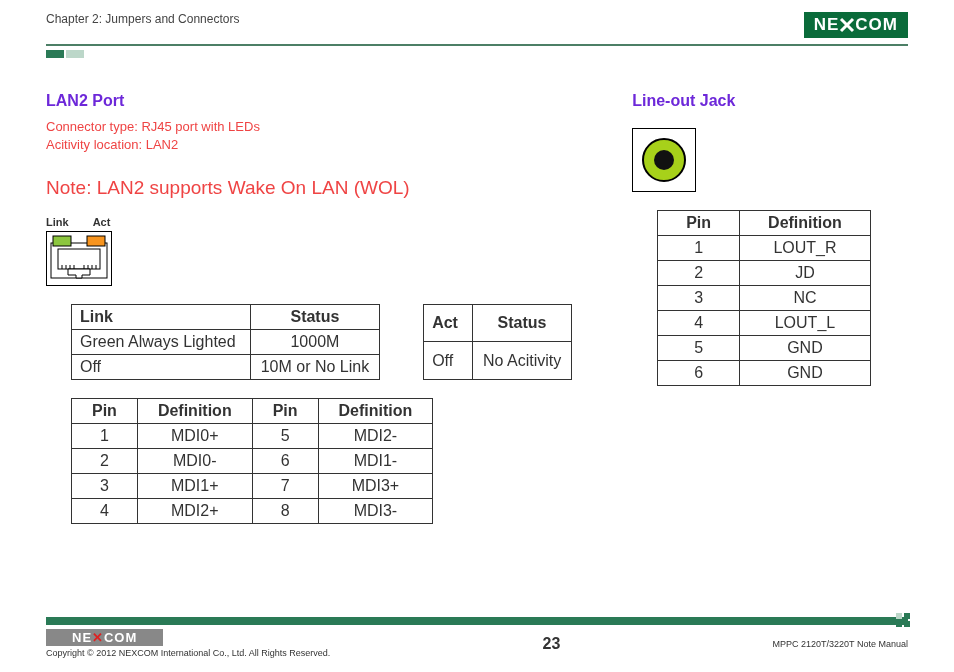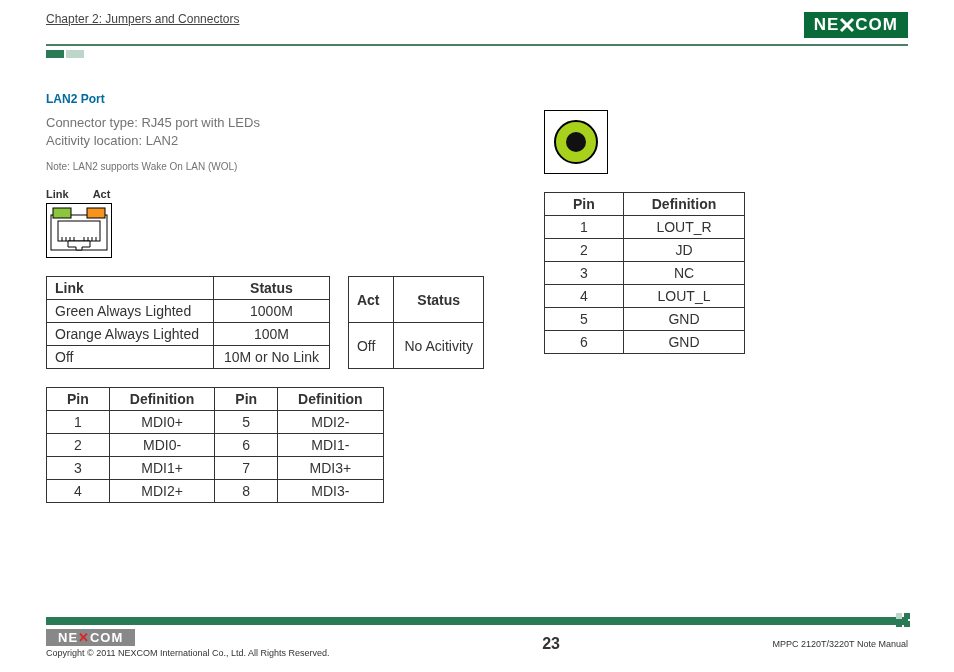--- a/index.html
+++ b/index.html
@@ -12,21 +12,21 @@
     position: relative;
     padding: 12px 46px 0 46px;
     font-size: 12px;
   }
   .header {
     display: flex;
     justify-content: space-between;
     align-items: flex-start;
     height: 30px;
   }
-  .chapter-title { font-size: 12px; color: #444; text-decoration: underline; }
+  .chapter-title { font-size: 12px; color: #444; }
   .logo-top {
     background: #0a6b3a;
     color: #fff;
     font-weight: 700;
     padding: 3px 10px;
     font-size: 17px;
     letter-spacing: 1px;
     display: inline-flex;
     align-items: center;
   }
@@ -47,37 +47,38 @@
   }
   .tab-marks span.light { background:#bcd7c9; }
   .content {
     display: flex;
     gap: 60px;
     margin-top: 34px;
   }
   .col { flex: 1; }
   .section-title {
     font-weight: 700;
-    font-size: 12px;
+    font-size: 16px;
     margin-bottom: 8px;
-    color: #0369a1;
-  }
-  .desc-line { font-size: 13px; color:#737373; line-height: 1.4; }
-  .note { margin-top: 10px; font-size: 10px; }
+    color: #6d28d9;
+  }
+  .desc-line { font-size: 13px; color:#ef4444; line-height: 1.4; }
+  .note { margin-top: 21px; font-size: 19px; }
   .rj45-wrap { margin-top: 14px; }
   .rj45-labels { display:flex; gap: 24px; font-weight:700; font-size:11px; margin-bottom:3px;}
   .rj45 {
     display:inline-block;
     padding:3px;
     border:1px solid #000;
   }
   .tables-row { display:flex; gap: 18px; margin-top: 18px; }
   table {
     border-collapse: collapse;
-    font-size: 14px;
+    font-size: 16px;
+    margin-left: 25px;
   }
   th, td {
     border: 1px solid #333;
     padding: 3px 10px;
     text-align: center;
     white-space: nowrap;
   }
   th { font-weight: 700; }
   .tleft td:first-child, .tleft th:first-child { text-align:left; padding-left:8px; padding-right:14px; }
   .pin-table { margin-top: 18px; }
@@ -103,21 +104,21 @@
     position:absolute;
     left:46px; right:46px; bottom:14px;
   }
   .footer-rule { height:8px; background:#2a7a56; margin-bottom:4px; position:relative;}
   .footer-bar {
     display:flex; justify-content:space-between; align-items:center;
     font-size: 9px; color:#333;
   }
   .logo-bottom {
     background:#888; color:#fff; font-weight:700;
-    padding:1px 12px; font-size:13px; letter-spacing:1px;
+    padding:1px 26px; font-size:13px; letter-spacing:1px;
     display:inline-block; margin-bottom:2px;
   }
   .page-num { font-weight:700; font-size:16px; }
   .footer-squares {
     position:absolute; right:-2px; top:-4px;
     width:14px; height:16px;
   }
   .footer-squares .sq {
     position:absolute; width:6px; height:6px; background:#2a7a56;
   }
@@ -185,24 +186,20 @@
         <tbody>
             <tr>
           <th>Link</th>
           <th>Status</th>
         </tr>
         <tr>
               <td>Green Always Lighted</td>
               <td>1000M</td>
             </tr>
         <tr>
-              <td>Orange Always Lighted</td>
-              <td>100M</td>
-            </tr>
-        <tr>
               <td>Off</td>
               <td>10M or No Link</td>
             </tr>
       </tbody>
         </table>
       <table class="tleft">
         <tbody>
             <tr>
           <th>Act</th>
           <th>Status</th>
@@ -245,20 +242,21 @@
             <td>4</td>
             <td>MDI2+</td>
             <td>8</td>
             <td>MDI3-</td>
           </tr>
     </tbody>
       </table>
   </div>
 
   <div class="col">
+    <div class="section-title">Line-out Jack</div>
 
     <div class="lineout-jack">
       <div class="jack-outer">
           <div class="jack-inner"></div>
         </div>
     </div>
 
     <table class="lineout-table">
       <tbody>
           <tr>
@@ -301,18 +299,18 @@
         <div class="sq b"></div>
         <div class="sq c"></div>
         <div class="sq d"></div>
     </div>
   </div>
   <div class="footer-bar">
     <div>
       <span class="logo-bottom">
         NE<span style="color:#d22">✕</span>COM
       </span><br>
-      <span>Copyright © 2011 NEXCOM International Co., Ltd. All Rights Reserved.</span>
+      <span>Copyright © 2012 NEXCOM International Co., Ltd. All Rights Reserved.</span>
     </div>
     <div class="page-num">23</div>
     <div>MPPC 2120T/3220T Note Manual</div>
   </div>
 </div>
 
 </body></html>

